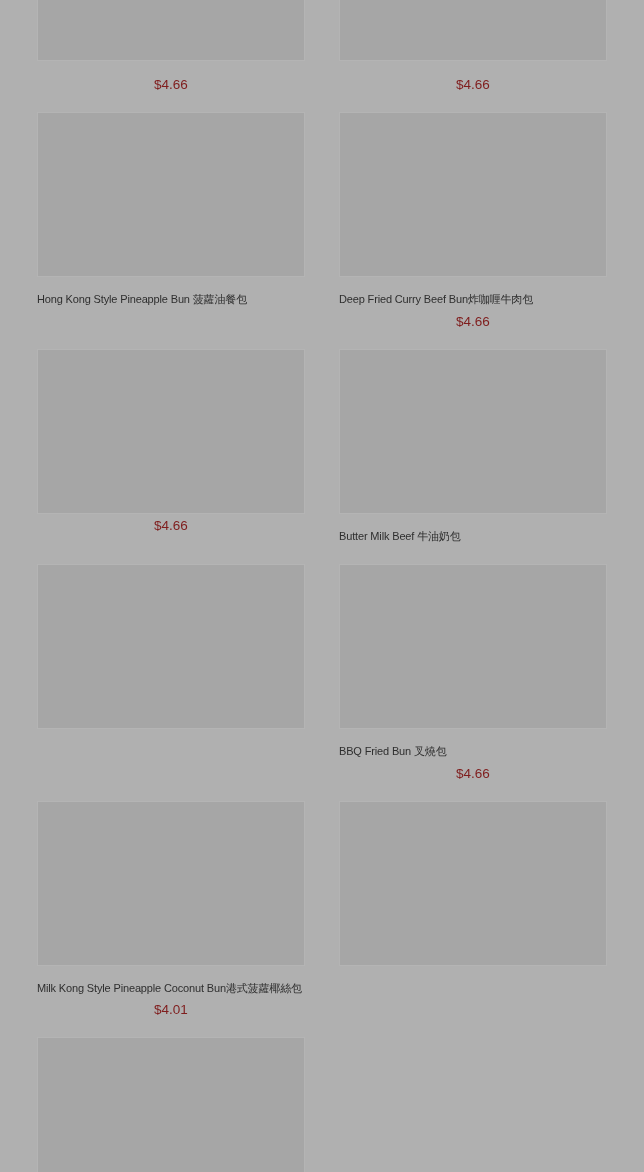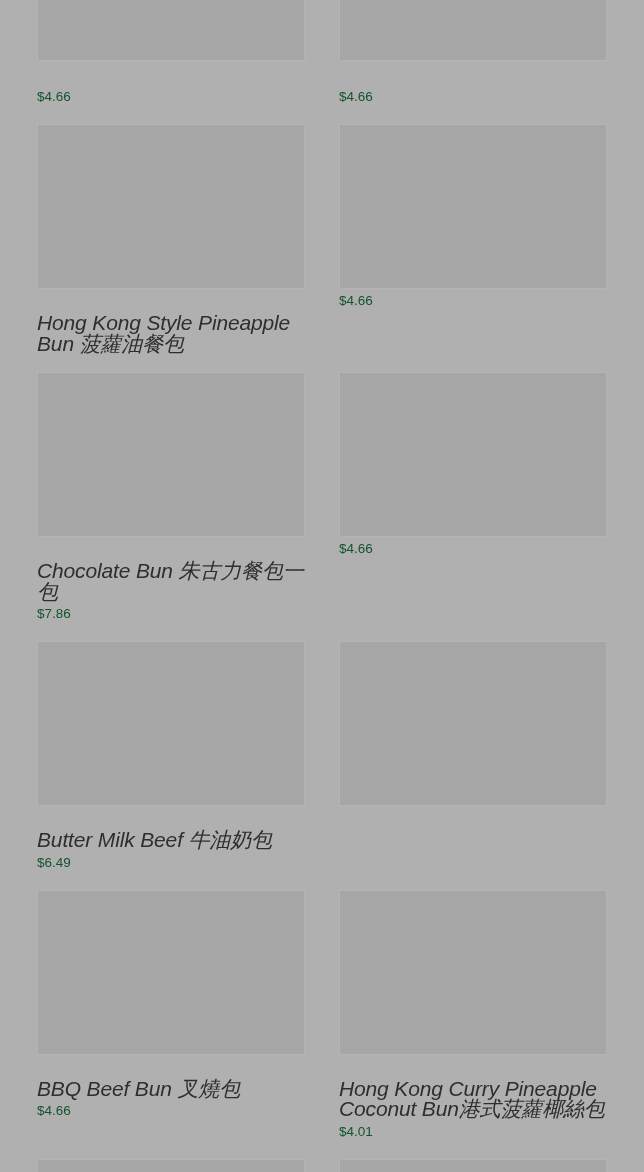--- a/index.html
+++ b/index.html
@@ -37,34 +37,34 @@
   .product-thumb {
     width: 100%;
     height: 165px;
     background: #a6a6a6;
     border: 1px solid #b4b4b4;
     box-sizing: border-box;
     display: block;
   }
 
   .product-title {
-    font-style: italic;
-    font-size: 21px;
+    font-size: 11px;
     line-height: 20.5px;
     color: #2e2e2e;
-    margin: 24px 0 0 0;
+    margin: 12px 0 0 0;
     letter-spacing: -0.15px;
     word-break: break-word;
   }
 
   .product-price {
     font-size: 13.5px;
     line-height: 18px;
-    color: #14532d;
+    color: #7f1d1d;
     margin: 3px 0 0 0;
+    text-align: center;
   }
 </style>
 </head>
 <body>
 
 <div id="product-grid">
     <div class="product-card">
       <div class="product-thumb"></div>
       <div class="product-title"></div>
       <div class="product-price">$4.66</div>
@@ -73,47 +73,42 @@
       <div class="product-thumb"></div>
       <div class="product-title"></div>
       <div class="product-price">$4.66</div>
     </div>
     <div class="product-card">
       <div class="product-thumb"></div>
       <div class="product-title">Hong Kong Style Pineapple Bun 菠蘿油餐包</div>
     </div>
     <div class="product-card">
       <div class="product-thumb"></div>
+      <div class="product-title">Deep Fried Curry Beef Bun炸咖喱牛肉包</div>
       <div class="product-price">$4.66</div>
-    </div>
-    <div class="product-card">
-      <div class="product-thumb"></div>
-      <div class="product-title">Chocolate Bun 朱古力餐包一包</div>
-      <div class="product-price">$7.86</div>
     </div>
     <div class="product-card">
       <div class="product-thumb"></div>
       <div class="product-price">$4.66</div>
     </div>
     <div class="product-card">
       <div class="product-thumb"></div>
       <div class="product-title">Butter Milk Beef 牛油奶包</div>
-      <div class="product-price">$6.49</div>
     </div>
     <div class="product-card">
       <div class="product-thumb"></div>
     </div>
     <div class="product-card">
       <div class="product-thumb"></div>
-      <div class="product-title">BBQ Beef Bun 叉燒包</div>
+      <div class="product-title">BBQ Fried Bun 叉燒包</div>
       <div class="product-price">$4.66</div>
     </div>
     <div class="product-card">
       <div class="product-thumb"></div>
-      <div class="product-title">Hong Kong Curry Pineapple Coconut Bun港式菠蘿椰絲包</div>
+      <div class="product-title">Milk Kong Style Pineapple Coconut Bun港式菠蘿椰絲包</div>
       <div class="product-price">$4.01</div>
     </div>
     <div class="product-card">
       <div class="product-thumb"></div>
       <div class="product-title"></div>
       <div class="product-price"></div>
     </div>
     <div class="product-card">
       <div class="product-thumb"></div>
       <div class="product-title"></div>

